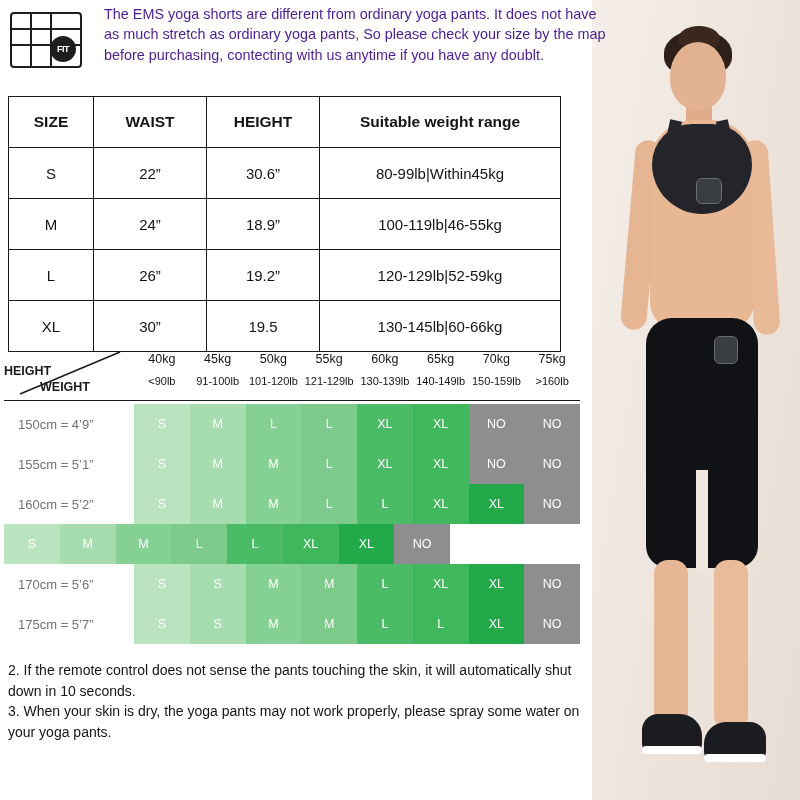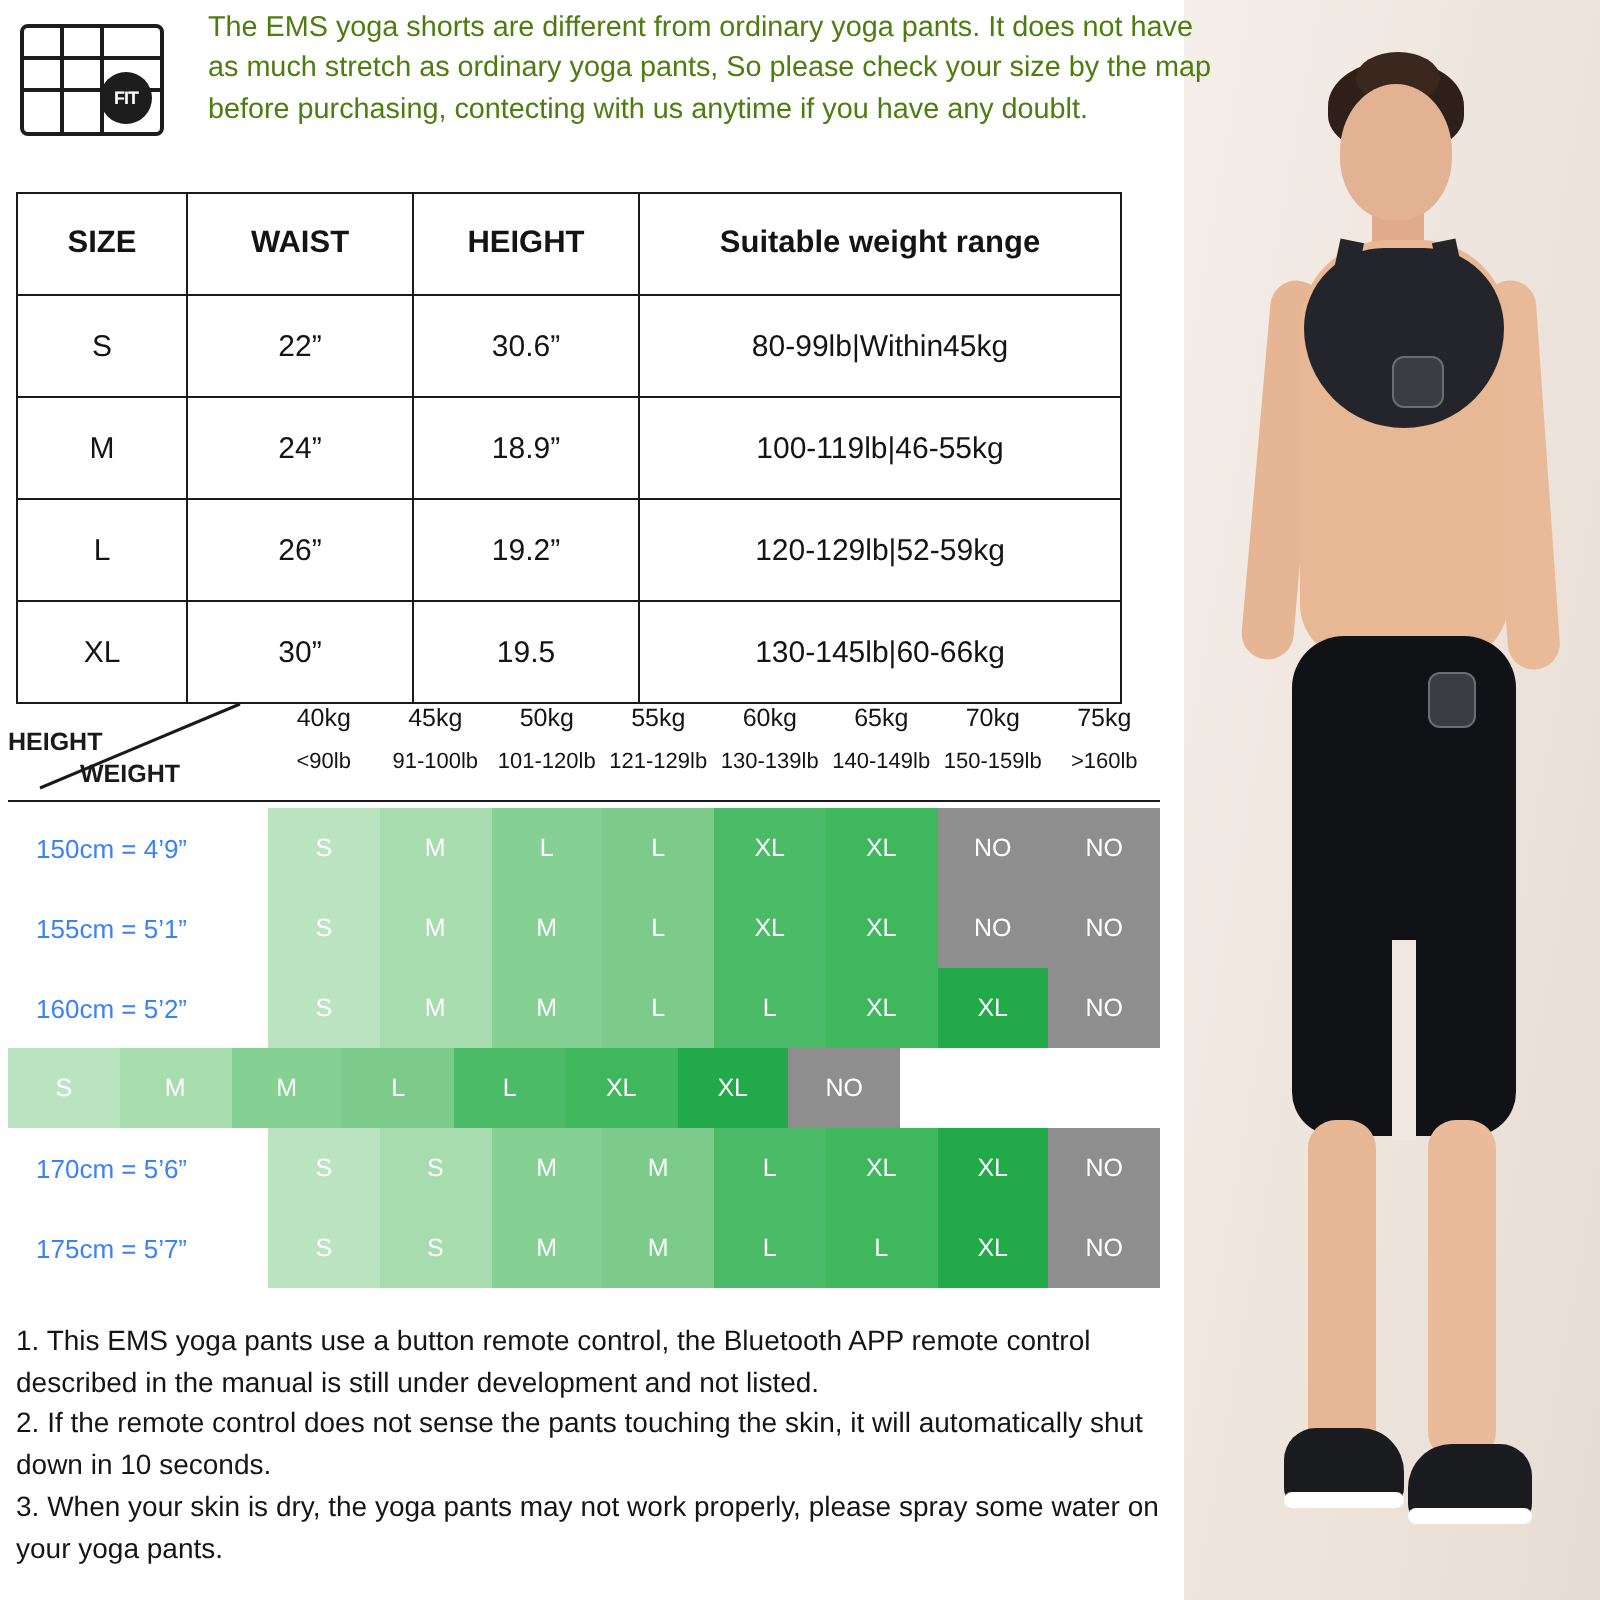--- a/index.html
+++ b/index.html
@@ -206,21 +206,21 @@
     letter-spacing: -0.5px;
   }
 
   
   .intro {
     position: absolute;
     left: 104px; top: 4px;
     width: 504px;
     font-size: 14.4px;
     line-height: 1.42;
-    color: #4d7c0f;
+    color: #4c1d95;
   }
 
   
   .size-table {
     position: absolute;
     left: 8px; top: 96px;
     width: 540px;
     border-collapse: collapse;
     table-layout: fixed;
   }
@@ -308,21 +308,21 @@
     height: 40px;
     align-items: stretch;
   }
   .rowlab {
     width: 130px;
     font-size: 13px;
     display: flex;
     align-items: center;
     padding-left: 14px;
     box-sizing: border-box;
-    color: #3b82f6;
+    color: #737373;
   }
   .cells {
     width: 446px;
     display: flex;
   }
   .cell {
     width: 55.75px;
     display: flex;
     align-items: center;
     justify-content: center;
@@ -543,18 +543,17 @@
             <div class="cell" style="background: rgb(76, 187, 103);">L</div>
             <div class="cell" style="background: rgb(63, 184, 93);">L</div>
             <div class="cell" style="background: rgb(34, 169, 74);">XL</div>
             <div class="cell" style="background: rgb(142, 142, 142);">NO</div>
           </div>
         </div>
       </div>
   </div>
 
   <div class="notes">
-    <div>1. This EMS yoga pants use a button remote control, the Bluetooth APP remote control described in the manual is still under development and not listed.</div>
     <div>2. If the remote control does not sense the pants touching the skin, it will automatically shut down in 10 seconds.</div>
     <div>3. When your skin is dry, the yoga pants may not work properly, please spray some water on your yoga pants.</div>
   </div>
 
 </div>
 
 </body></html>

